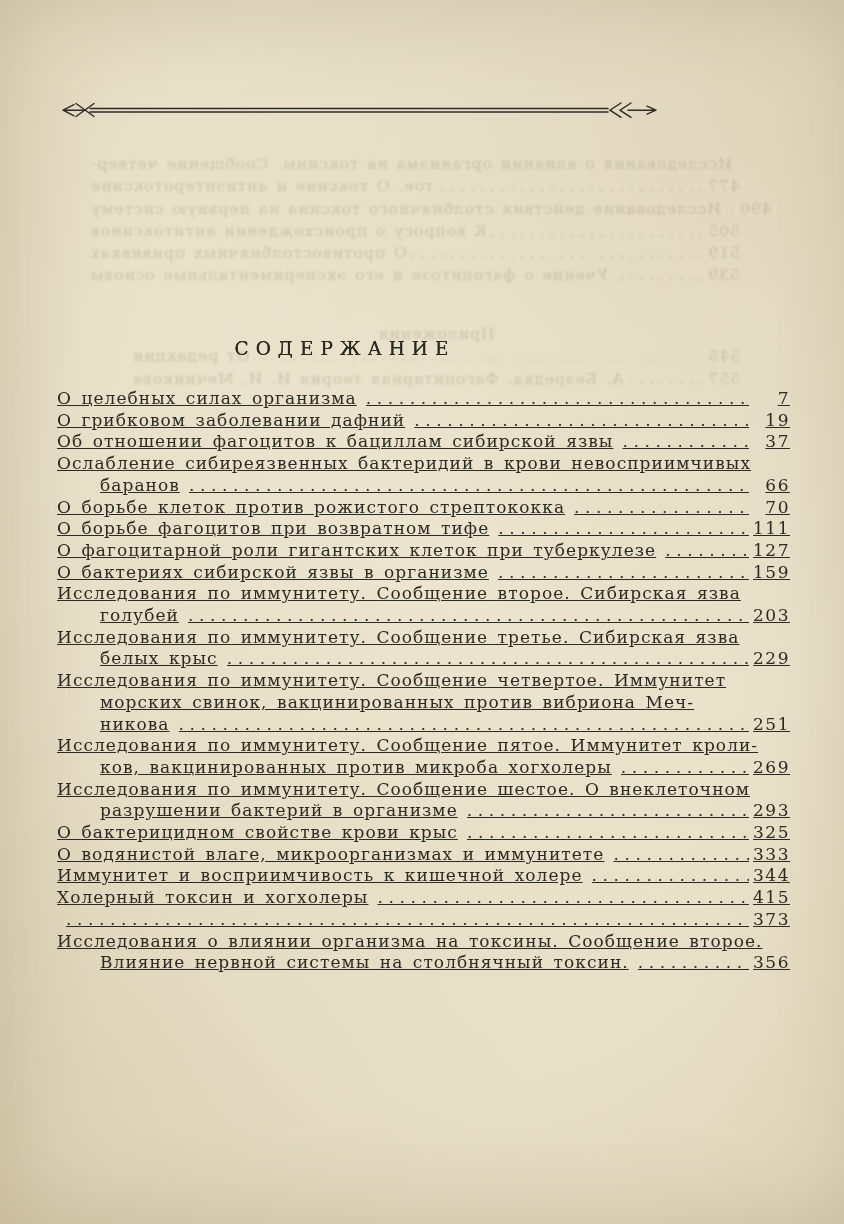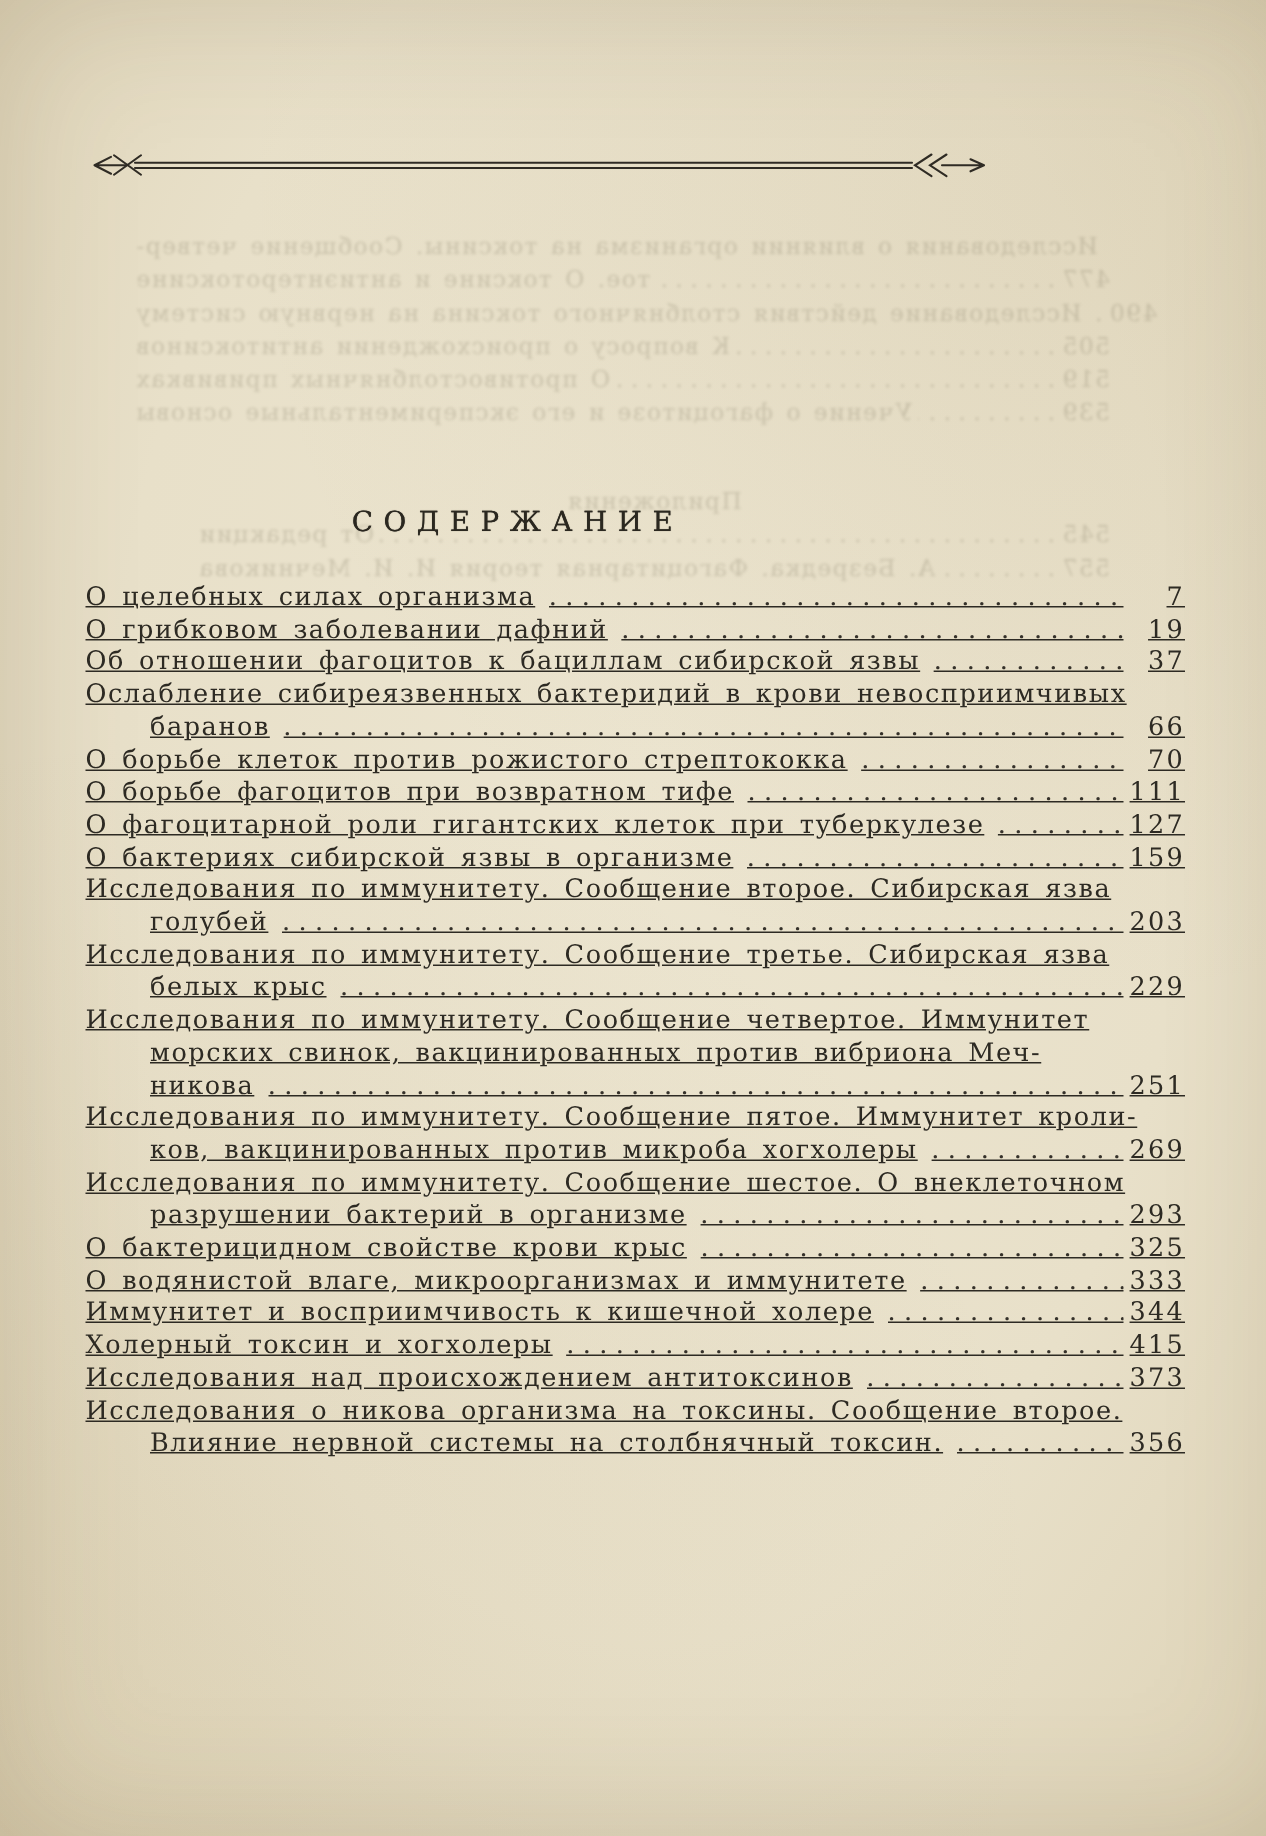--- a/index.html
+++ b/index.html
@@ -256,28 +256,27 @@
       </div>
       <div class="toc-entry">
         <div class="toc-line">
           <span class="toc-text">Холерный токсин и хогхолеры</span>
           <span class="leader"></span>
           <span class="pagenum">415</span>
         </div>
       </div>
       <div class="toc-entry">
         <div class="toc-line">
-          <span class="toc-text">Исследования над происхождением антитоксинов</span>
           <span class="leader"></span>
           <span class="pagenum">373</span>
         </div>
       </div>
       <div class="toc-entry">
         <div class="toc-line">
-          <span class="toc-text">Исследования о никова организма на токсины. Сообщение второе.</span>
+          <span class="toc-text">Исследования о влиянии организма на токсины. Сообщение второе.</span>
         </div>
         <div class="toc-line cont">
           <span class="toc-text">Влияние нервной системы на столбнячный токсин.</span>
           <span class="leader"></span>
           <span class="pagenum">356</span>
         </div>
       </div>
     </div>
 
 </div>

